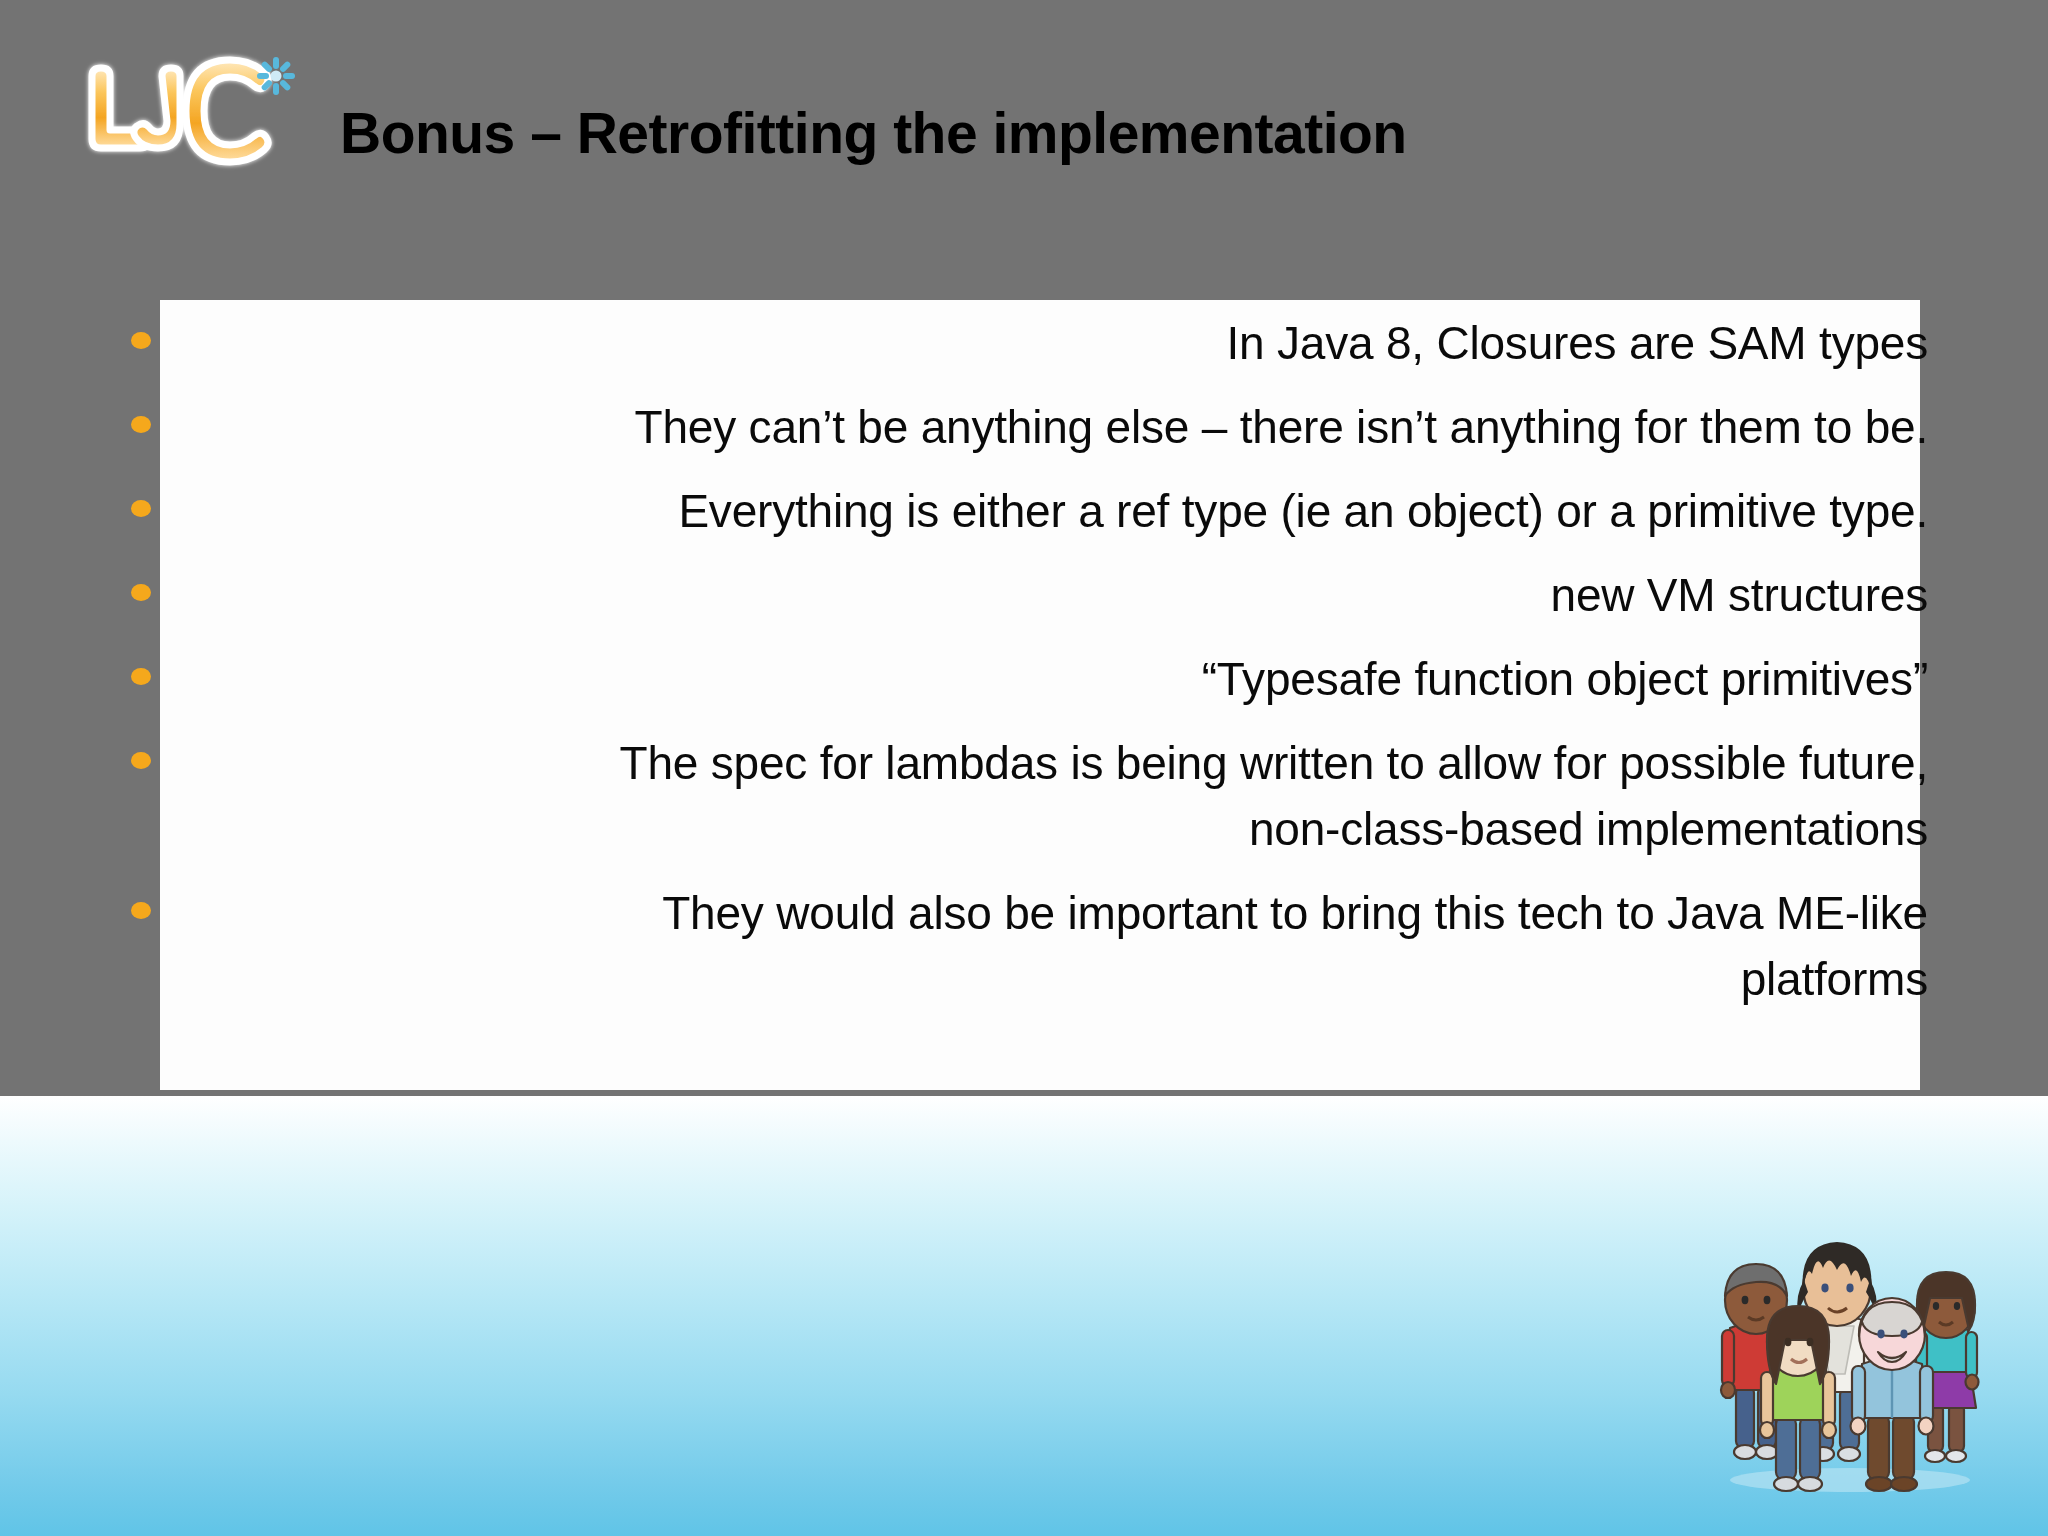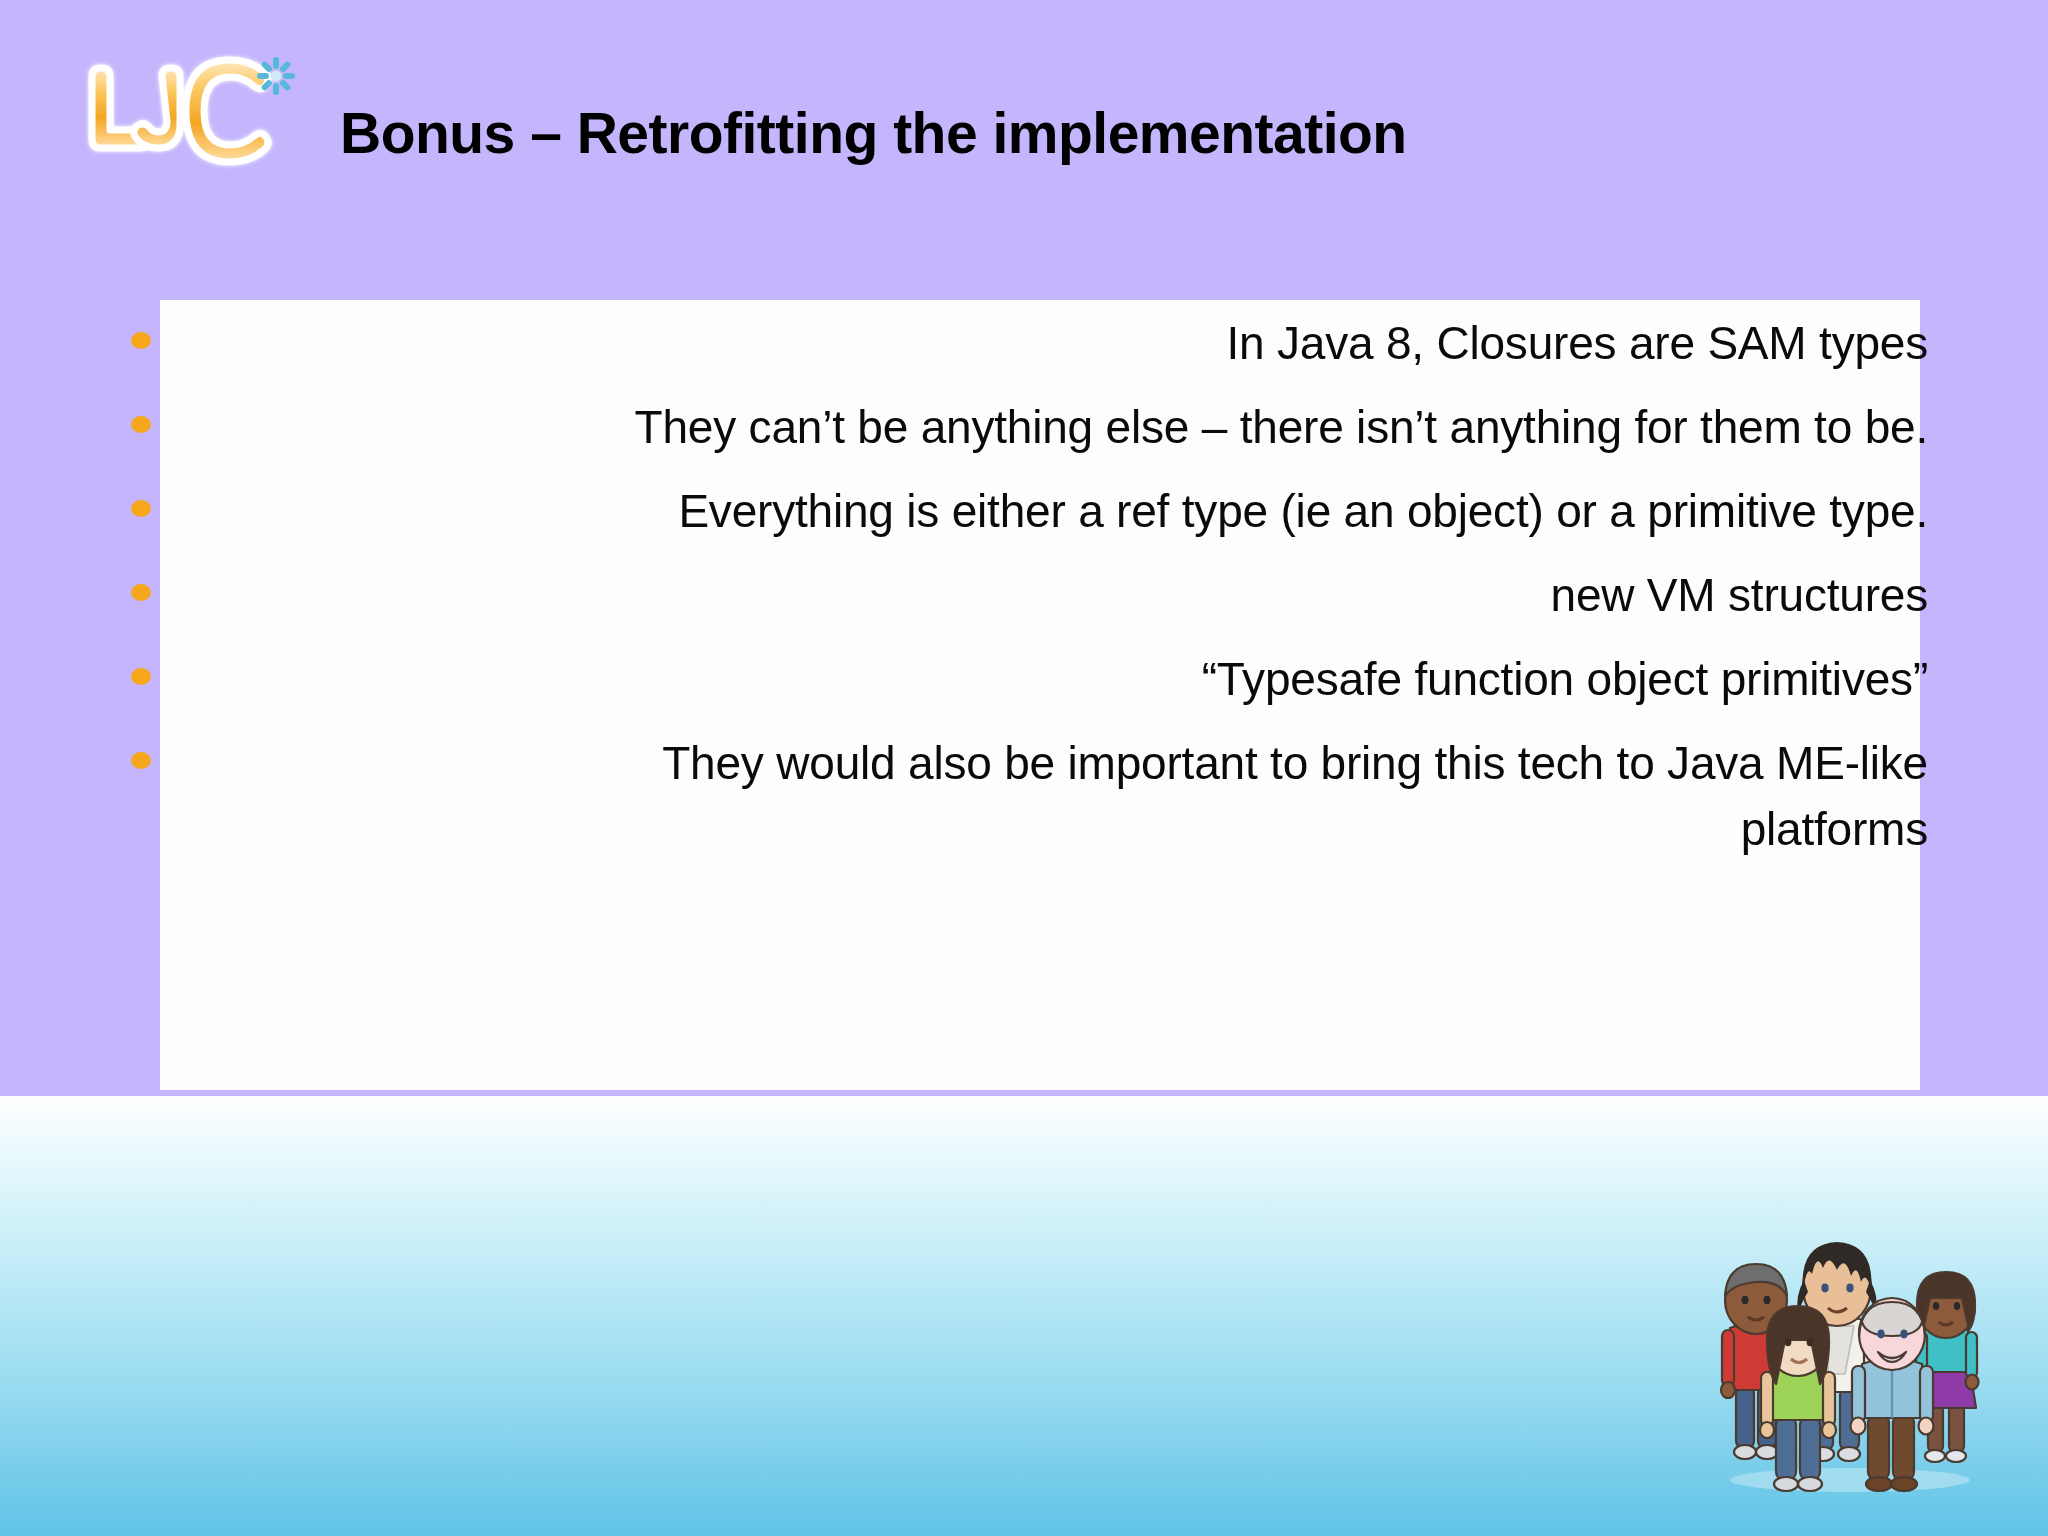--- a/index.html
+++ b/index.html
@@ -11,21 +11,21 @@
     width: 2048px;
     height: 1536px;
     overflow: hidden;
     font-family: "Liberation Sans", sans-serif;
   }
 
   #slide {
     position: relative;
     width: 2048px;
     height: 1536px;
-    background: #c4b5fd;
+    background: #737373;
     overflow: hidden;
   }
 
   
   #bottom-gradient {
     position: absolute;
     left: 0;
     bottom: 0;
     width: 2048px;
     height: 440px;
@@ -186,20 +186,25 @@
     <div class="bullet-row">
       <span class="bullet-dot"></span>
       <span class="bullet-text">new VM structures</span>
     </div>
 
     <div class="bullet-row">
       <span class="bullet-dot"></span>
       <span class="bullet-text">“Typesafe function object primitives”</span>
     </div>
 
+    <div class="bullet-row">
+      <span class="bullet-dot"></span>
+      <span class="bullet-text">The spec for lambdas is being written to allow for possible future,</span>
+      <span class="bullet-text">non-class-based implementations</span>
+    </div>
 
     <div class="bullet-row">
       <span class="bullet-dot"></span>
       <span class="bullet-text">They would also be important to bring this tech to Java ME-like</span>
       <span class="bullet-text">platforms</span>
     </div>
 
   </div>
 
   <div id="people">

